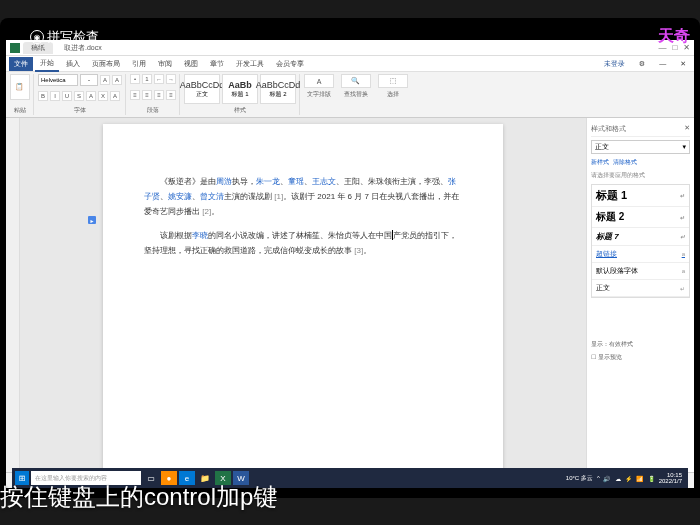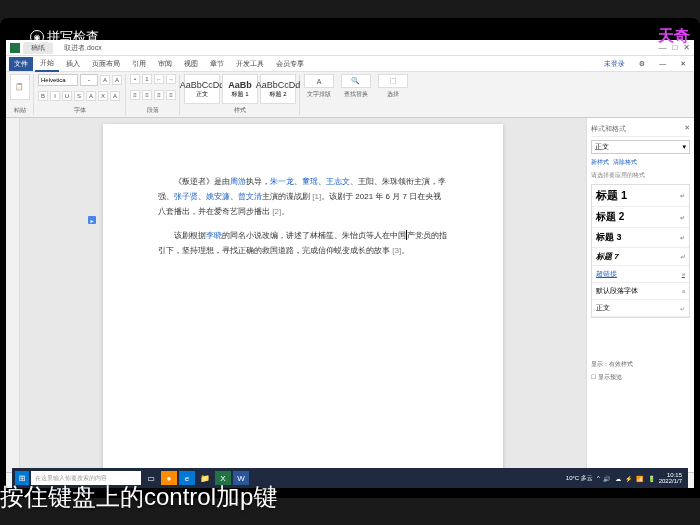--- a/index.html
+++ b/index.html
@@ -25,21 +25,21 @@
 .rbtn{width:14px;height:14px;background:#fff;border:1px solid #ddd;display:flex;align-items:center;justify-content:center;font-size:7px;color:#555}
 .rbtn.sm{width:10px;height:10px;font-size:6px}
 .rlabel{font-size:6px;color:#666;text-align:center}
 .font-sel{width:40px;height:12px;background:#fff;border:1px solid #ccc;font-size:6px;padding:0 2px;display:flex;align-items:center}
 .size-sel{width:18px;height:12px;background:#fff;border:1px solid #ccc;font-size:6px;display:flex;align-items:center;justify-content:center}
 .style-box{width:36px;height:30px;border:1px solid #ddd;background:#fff;display:flex;flex-direction:column;align-items:center;justify-content:center;font-size:6px}
 .style-pv{font-size:9px;color:#333}
 .body-area{display:flex;height:calc(100% - 94px)}
 .ruler-v{width:14px;background:#f0f0f0;border-right:1px solid #ddd}
 .doc-zone{flex:1;background:#e8e8e8;display:flex;justify-content:center;padding-top:6px;overflow:hidden}
-.page{width:400px;background:#fff;box-shadow:0 1px 4px rgba(0,0,0,.2);padding:50px 55px;font-size:8px;line-height:1.9;color:#333}
+.page{width:400px;background:#fff;box-shadow:0 1px 4px rgba(0,0,0,.2);padding:50px 41px;font-size:8px;line-height:1.9;color:#333}
 .page p{text-indent:2em;margin-bottom:8px}
 .page .hl{color:#1a5fc7}
 .page .mk{color:#888}
 .page .cursor{display:inline-block;width:1px;height:10px;background:#000;vertical-align:middle}
 .side-panel{width:108px;background:#fff;border-left:1px solid #ddd;padding:4px;font-size:7px}
 .side-hdr{display:flex;justify-content:space-between;padding:2px 0;color:#666;border-bottom:1px solid #eee;margin-bottom:3px}
 .side-sel{width:100%;height:14px;border:1px solid #ccc;padding:0 3px;display:flex;align-items:center;justify-content:space-between;margin-bottom:4px;font-size:7px}
 .side-note{font-size:6px;color:#888;margin-bottom:4px}
 .style-list{border:1px solid #ddd}
 .style-item{padding:3px 4px;border-bottom:1px solid #eee;display:flex;justify-content:space-between;align-items:center;cursor:pointer}
@@ -205,24 +205,20 @@
       <div class="side-note">请选择要应用的格式</div>
       <div class="style-list">
         <div class="style-item h1">
               <span>标题 1</span>
               <span class="dd">↵</span>
             </div>
         <div class="style-item h2">
               <span>标题 2</span>
               <span class="dd">↵</span>
             </div>
-        <div class="style-item h3">
-              <span>标题 3</span>
-              <span class="dd">↵</span>
-            </div>
         <div class="style-item h4">
               <span>标题 7</span>
               <span class="dd">↵</span>
             </div>
         <div class="style-item link">
               <span>超链接</span>
               <span class="dd">a</span>
             </div>
         <div class="style-item">
               <span>默认段落字体</span>

